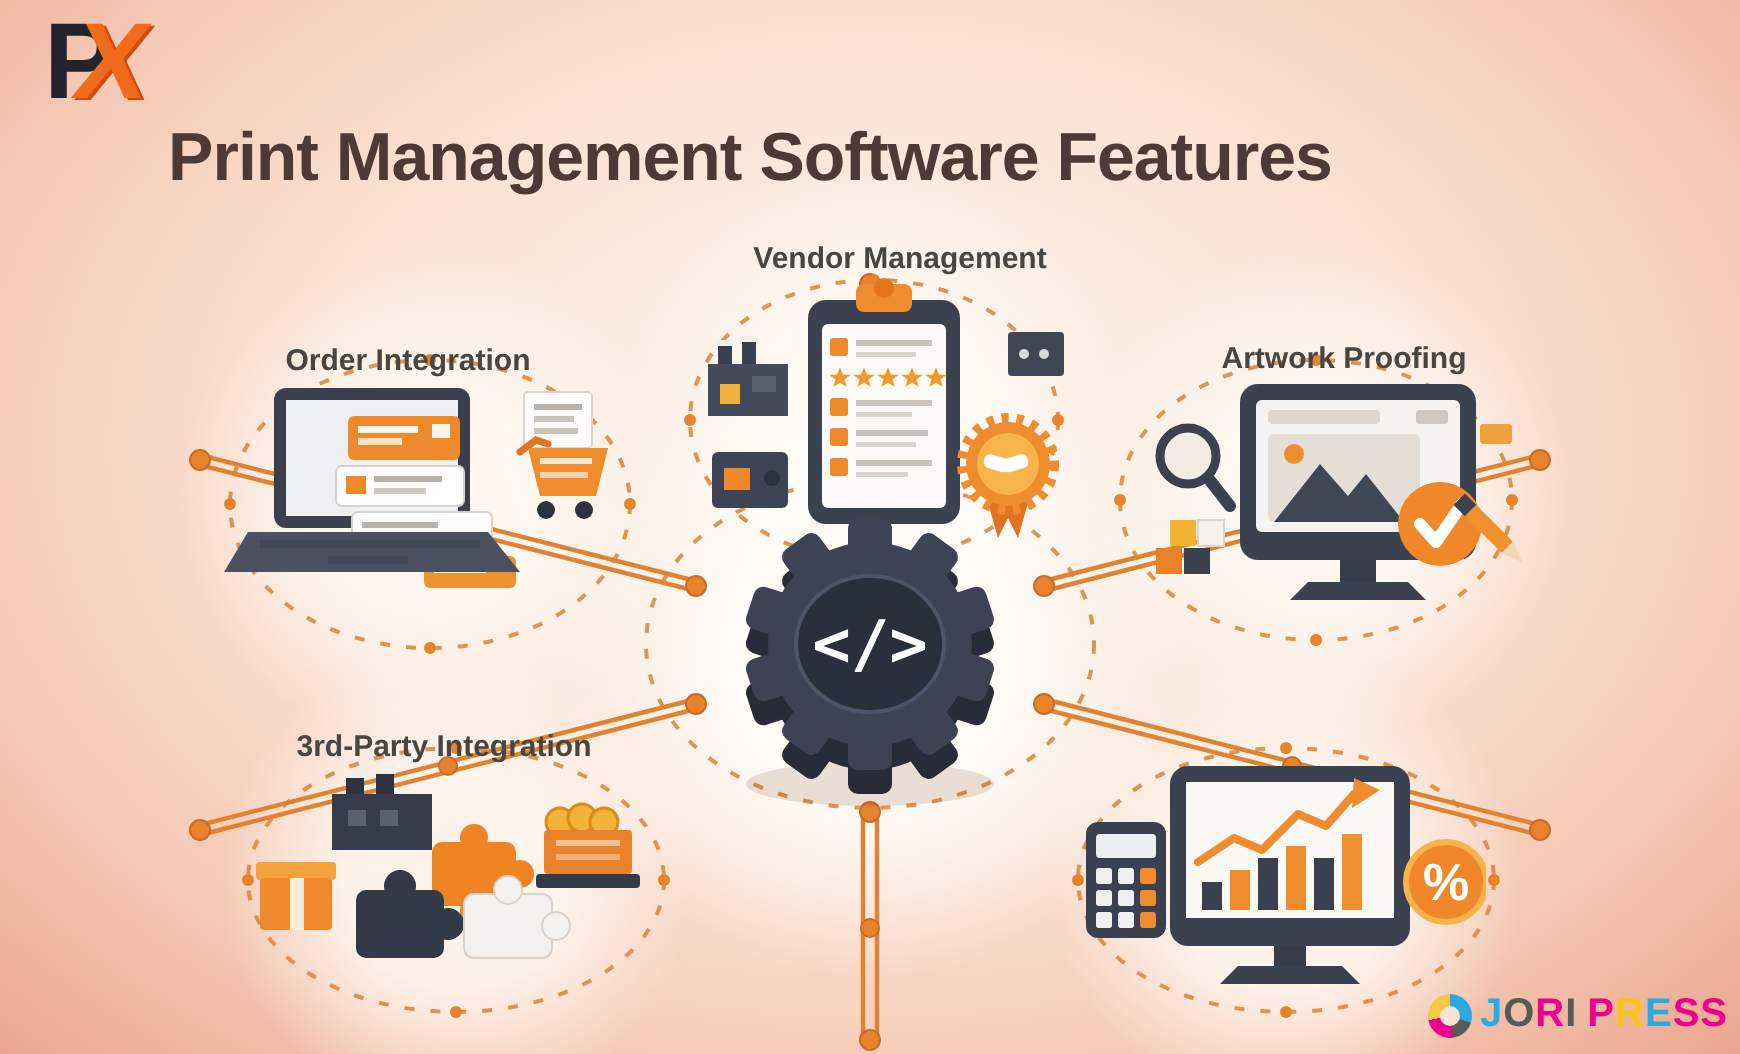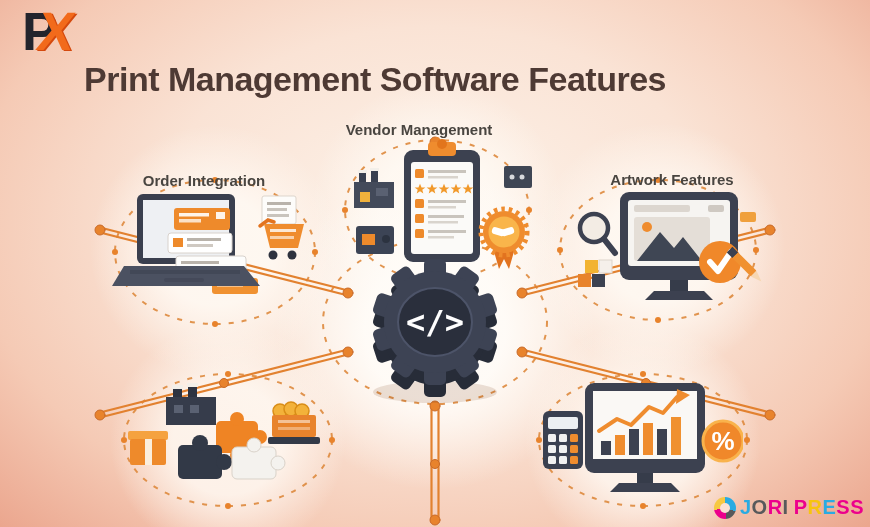--- a/index.html
+++ b/index.html
@@ -16,21 +16,21 @@
   }
   .bg-net{position:absolute;left:0;top:0;}
   .logo{position:absolute;left:22px;top:4px;font-weight:800;font-size:54px;line-height:1;}
   .logo .p{color:#23242c;position:relative;z-index:1;}
   .logo .x{color:#f26a1b;margin-left:-20px;display:inline-block;transform:skewX(-10deg);position:relative;z-index:2;text-shadow:2px 1px 0 #d4490e;}
   .title{position:absolute;left:0;top:60px;width:750px;text-align:center;margin:0;
     font-size:34px;font-weight:800;letter-spacing:-.5px;color:#4e3a34;}
   .f-label{position:absolute;width:260px;text-align:center;font-size:15px;font-weight:800;color:#494540;}
   .f-icon{position:absolute;}
   .lbl-order{left:74px;top:172px;}
-  .lbl-vendor{left:289px;top:121px;}
+  .lbl-vendor{left:320px;top:121px;}
   .lbl-artwork{left:542px;top:171px;}
   .lbl-integration{left:92px;top:365px;}
   .lbl-reporting{left:511px;top:365px;}
   .ic-order{left:112px;top:188px;}
   .ic-vendor{left:346px;top:136px;}
   .ic-artwork{left:572px;top:186px;}
   .ic-integration{left:128px;top:381px;}
   .ic-reporting{left:543px;top:381px;}
   .gear-wrap{position:absolute;left:340px;top:250px;}
   .watermark{position:absolute;right:6px;bottom:8px;display:flex;align-items:center;gap:4px;}
@@ -116,21 +116,22 @@
   </svg>
 
   <div class="logo">
     <span class="p">P</span><span class="x">X</span>
   </div>
 
   <h1 class="title">Print Management Software Features</h1>
 
   <div class="f-label lbl-order">Order Integration</div>
   <div class="f-label lbl-vendor">Vendor Management</div>
-  <div class="f-label lbl-artwork">Artwork Features</div>
+  <div class="f-label lbl-artwork">Artwork Proofing</div>
+  <div class="f-label lbl-integration">3rd-Party Integration</div>
 
   <svg class="f-icon ic-order" width="200" height="130" viewBox="0 0 200 130">
     <rect x="25" y="6" width="98" height="70" rx="6" fill="#3a3f4e"></rect>
     <rect x="31" y="12" width="86" height="58" fill="#eef0f3"></rect>
     <rect x="150" y="8" width="34" height="28" rx="2" fill="#fdfcfa" stroke="#ddd5cc"></rect>
     <rect x="155" y="14" width="24" height="3" fill="#b9b3ab"></rect>
       <rect x="155" y="20" width="20" height="3" fill="#c9c4bd"></rect>
       <rect x="155" y="26" width="22" height="3" fill="#c9c4bd"></rect>
     <rect x="62" y="20" width="56" height="22" rx="3" fill="#ee8a2b"></rect>
     <rect x="67" y="25" width="30" height="3.5" fill="#ffffff" opacity=".9"></rect>

